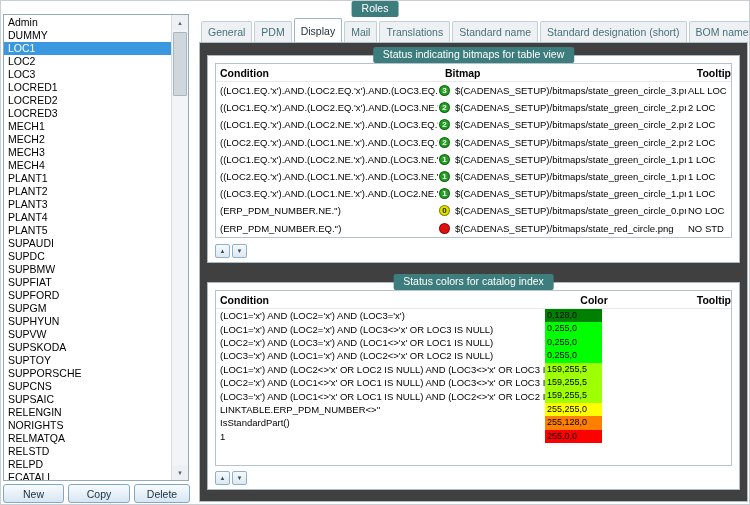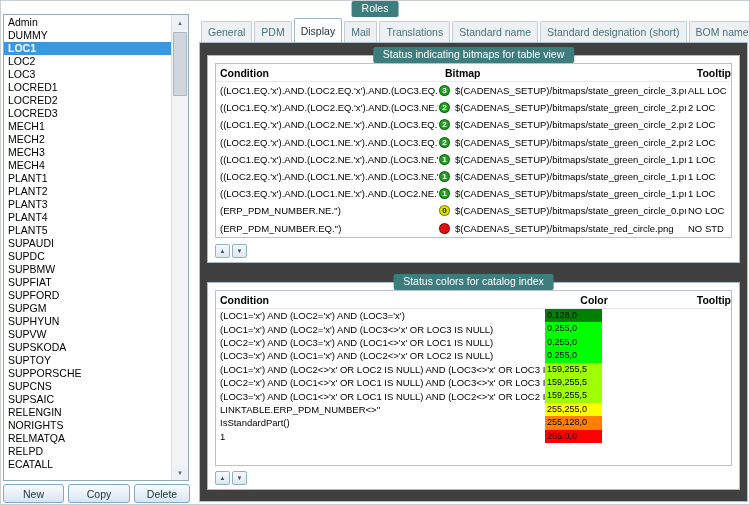--- a/index.html
+++ b/index.html
@@ -16,21 +16,21 @@
   }
   #roles-pill{position:absolute;top:1px;left:50%;transform:translateX(-50%);z-index:6;}
 
   
   #listbox{
     position:absolute;left:3px;top:14px;width:186px;height:467px;
     border:1px solid #93aabb;background:#fff;overflow:hidden;box-sizing:border-box;
   }
   #listitems{position:absolute;left:0;top:1px;right:17px;}
   .li{height:13px;line-height:13px;padding-left:4px;font-size:10.5px;white-space:nowrap;overflow:hidden;}
-  .li.sel{background:#3a98e0;color:#fff;font-weight:bold;}
+  .li.sel{background:#3a98e0;color:#fff;}
 
   #list-scroll{position:absolute;top:0;right:0;width:17px;height:100%;background:#f2f4f5;border-left:1px solid #d9dee2;box-sizing:border-box;}
   .sarrow{height:15px;display:flex;align-items:center;justify-content:center;font-size:6px;color:#5a6a74;background:#eef1f3;}
   #scroll-down-arrow{position:absolute;bottom:0;left:0;right:0;}
   #scroll-thumb{position:absolute;left:1px;right:1px;top:17px;height:62px;background:#cfd7dc;border:1px solid #a9b6bf;border-radius:1px;}
 
   
   .btn{
     position:absolute;top:484px;height:19px;box-sizing:border-box;
     background:linear-gradient(#f8fbfe,#d8e6f2);border:1px solid #83a8c6;border-radius:3px;
@@ -135,20 +135,21 @@
     <div class="li">SUPHYUN</div>
     <div class="li">SUPVW</div>
     <div class="li">SUPSKODA</div>
     <div class="li">SUPTOY</div>
     <div class="li">SUPPORSCHE</div>
     <div class="li">SUPCNS</div>
     <div class="li">SUPSAIC</div>
     <div class="li">RELENGIN</div>
     <div class="li">NORIGHTS</div>
     <div class="li">RELMATQA</div>
+    <div class="li">RELSTD</div>
     <div class="li">RELPD</div>
     <div class="li">ECATALL</div>
   </div>
   <div id="list-scroll">
     <div class="sarrow">▲</div>
     <div id="scroll-thumb"></div>
     <div id="scroll-down-arrow" class="sarrow">▼</div>
   </div>
 </div>
 

